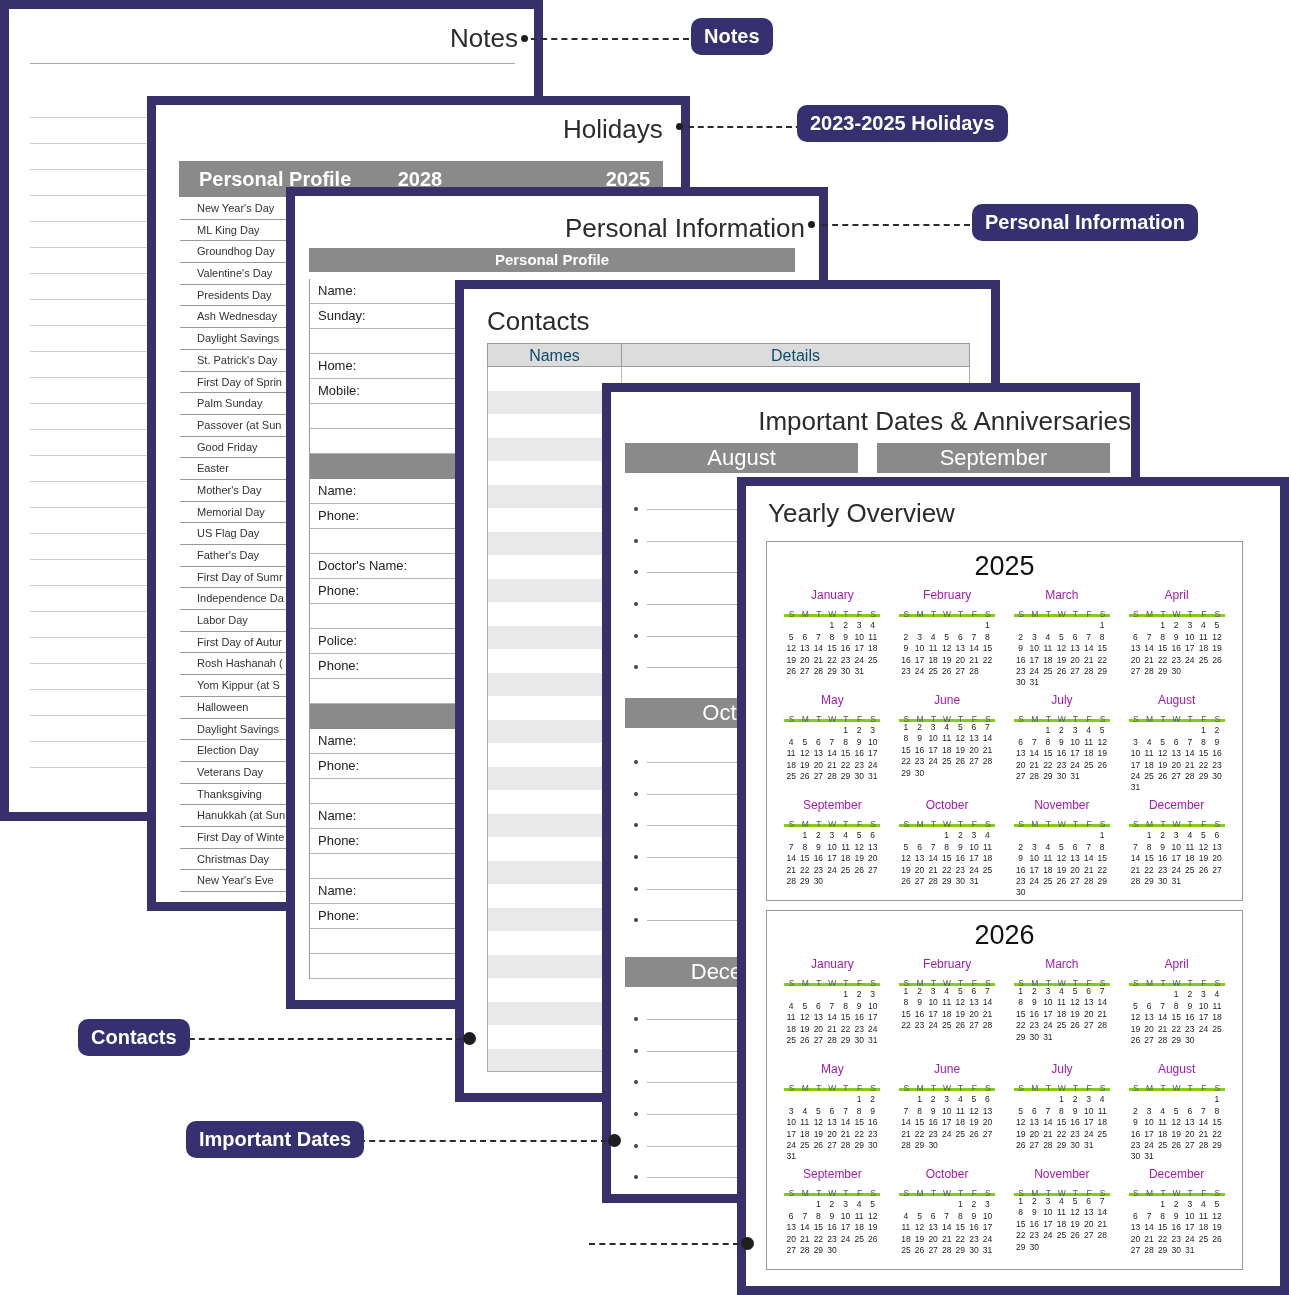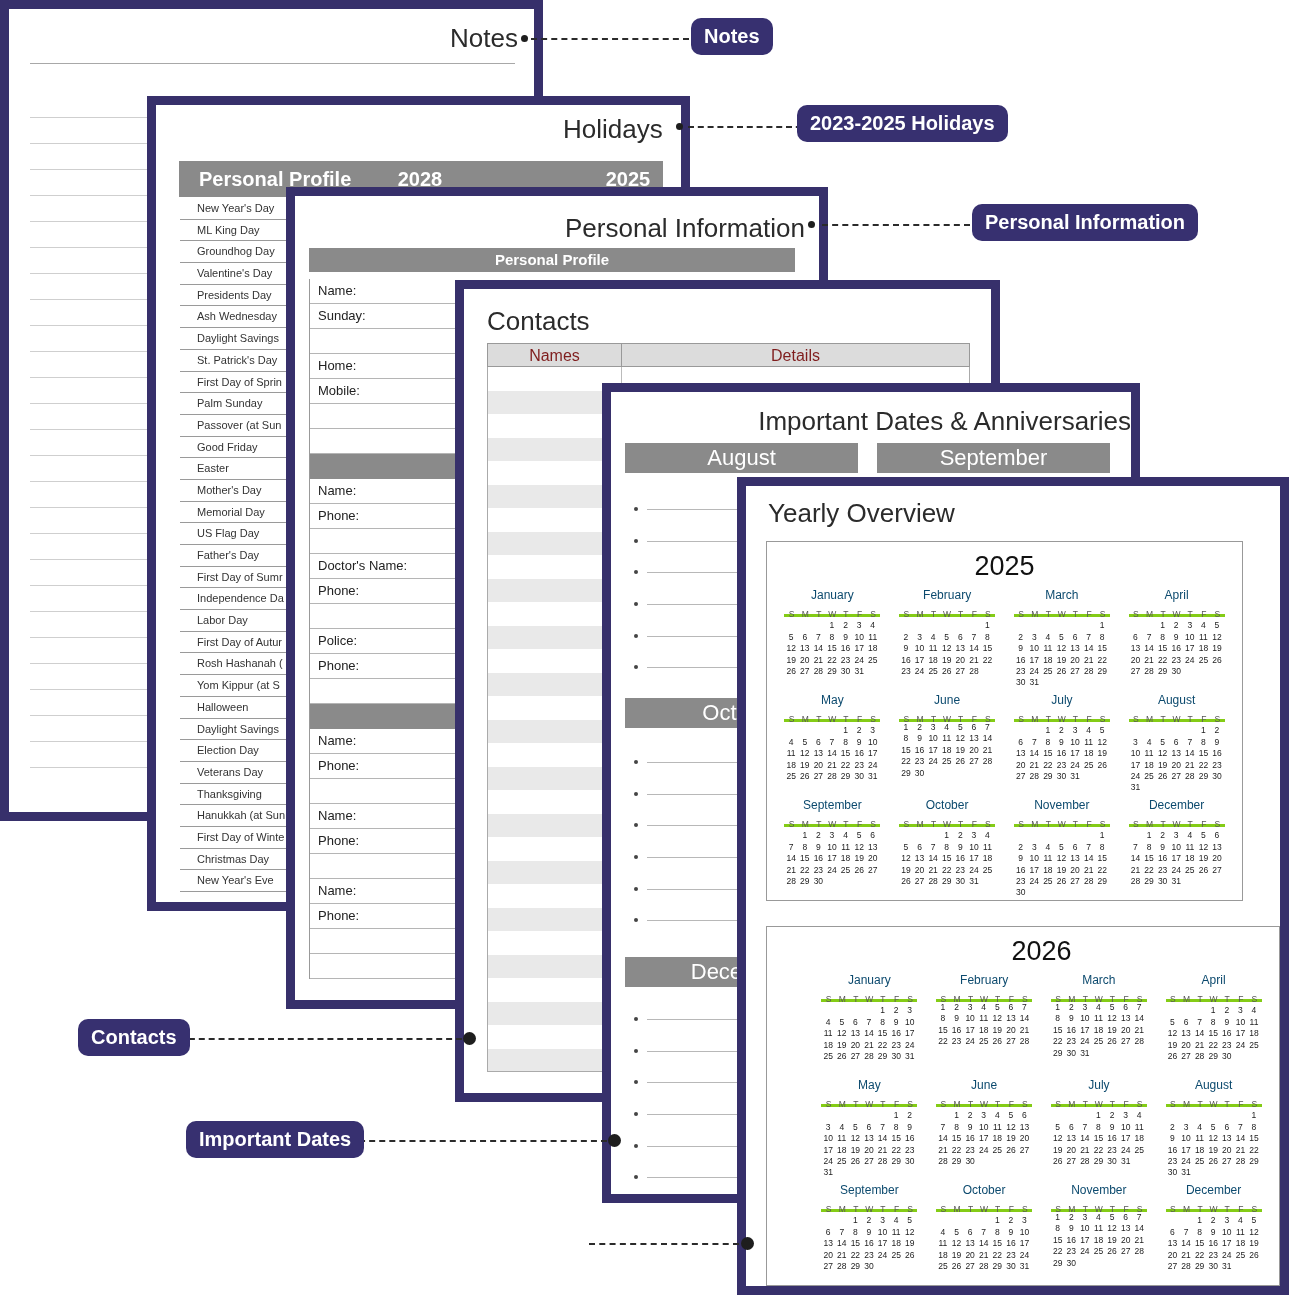--- a/index.html
+++ b/index.html
@@ -34,46 +34,46 @@
   .pbar{position:absolute;left:14px;top:52px;width:486px;height:24px;background:var(--bar);color:#fff;
         font-weight:bold;font-size:15px;text-align:center;line-height:24px;}
   .pform{position:absolute;left:14px;top:83px;width:486px;border-left:1px solid #999;box-sizing:border-box;}
   .frow{height:25px;box-sizing:border-box;border-bottom:1px solid #b5b5b5;}
   .flabel{font-size:13px;color:#222;padding-left:8px;line-height:24px;}
   .fdivider{height:25px;background:var(--bar);}
 
   
   .ctable{position:absolute;left:23px;top:54px;width:483px;}
   .chead{display:flex;height:24px;}
-  .chead>div{background:var(--hdr);border:1px solid #999;box-sizing:border-box;font-size:16px;color:#7f1d1d;
+  .chead>div{background:var(--hdr);border:1px solid #999;box-sizing:border-box;font-size:16px;color:#0c4a6e;
         text-align:center;line-height:23px;}
   .chn{width:135px;} .chd{width:348px;border-left:none !important;}
   .crow{display:flex;height:23.5px;box-sizing:border-box;border-left:1px solid #aaa;border-right:1px solid #aaa;}
   .crow.alt{background:var(--alt);}
   .crow:last-child{border-bottom:1px solid #aaa;}
   .ccell-n{width:134px;border-right:1px solid #bbb;box-sizing:border-box;}
   .ccell-d{flex:1;}
 
   
   .dtitle{position:absolute;left:0;top:14px;width:520px;text-align:right;font-size:26px;color:#2b2b2b;}
   .dbar-row{position:absolute;left:14px;width:492px;height:30px;}
   .dbar{position:absolute;top:0;width:233px;height:30px;background:var(--bar);color:#fff;font-size:22px;
         text-align:center;line-height:30px;}
   .drows{position:absolute;left:14px;width:492px;}
   .drow{position:relative;height:31.7px;}
   .dbullet{position:absolute;left:9px;top:14px;width:4px;height:4px;border-radius:50%;background:#444;}
   .dline{position:absolute;left:22px;right:0;top:16px;border-top:1px solid #b8b8b8;}
 
   
   .ybox{position:absolute;left:20px;width:475px;height:358px;border:1px solid #999;background:#fff;}
-  #ybox-2025{top:55px;} #ybox-2026{top:440px;padding-left:37px;}
+  #ybox-2025{top:55px;} #ybox-2026{top:424px;}
   .ytitle{text-align:center;font-size:27px;color:#111;height:42px;line-height:48px;}
   .ygrid{display:grid;grid-template-columns:repeat(4,1fr);padding:0 8px;}
   .ymonth{height:105px;text-align:center;overflow:hidden;}
-  .mname{font-size:12px;color:#0c4a6e;height:16px;line-height:16px;margin-top:3px;}
+  .mname{font-size:12px;color:#a21caf;height:16px;line-height:16px;margin-top:3px;}
   .mweek{width:96px;margin:0 auto;border-bottom:3px solid #84cc16;height:11px;}
   .mweek span{display:inline-block;width:13.6px;font-size:8.5px;line-height:11px;color:#555;}
   .mdays{width:96px;margin:0 auto;text-align:left;font-size:0;}
   .mdays span{display:inline-block;width:13.6px;height:11.4px;font-size:8.5px;line-height:11.4px;
         text-align:center;color:#222;}
 
   
   .badge{position:absolute;background:#373070;color:#fff;font-weight:bold;font-size:20px;
         padding:7px 13px;border-radius:10px;white-space:nowrap;}
   #badge-notes{left:691px;top:18px;} #badge-holidays{left:797px;top:105px;}

